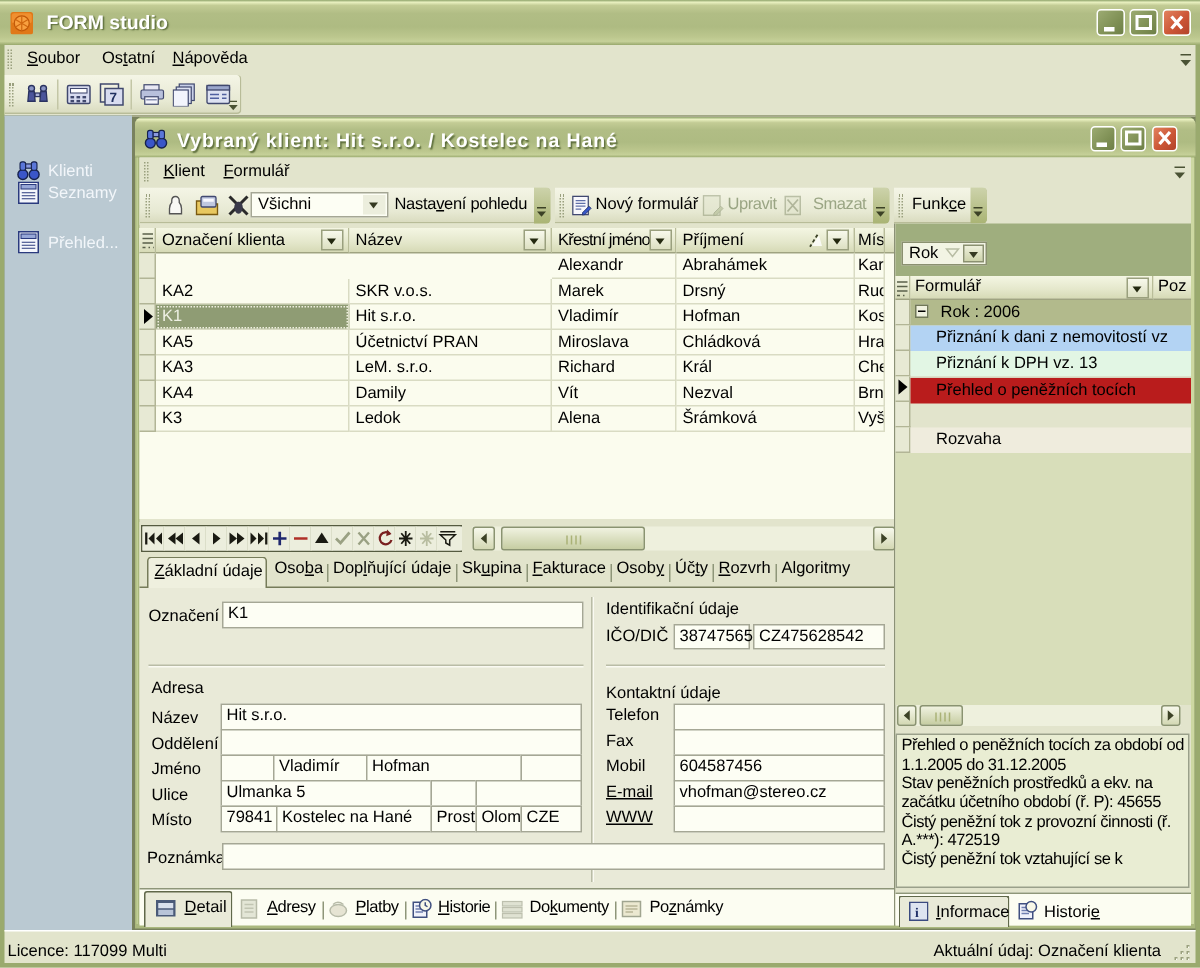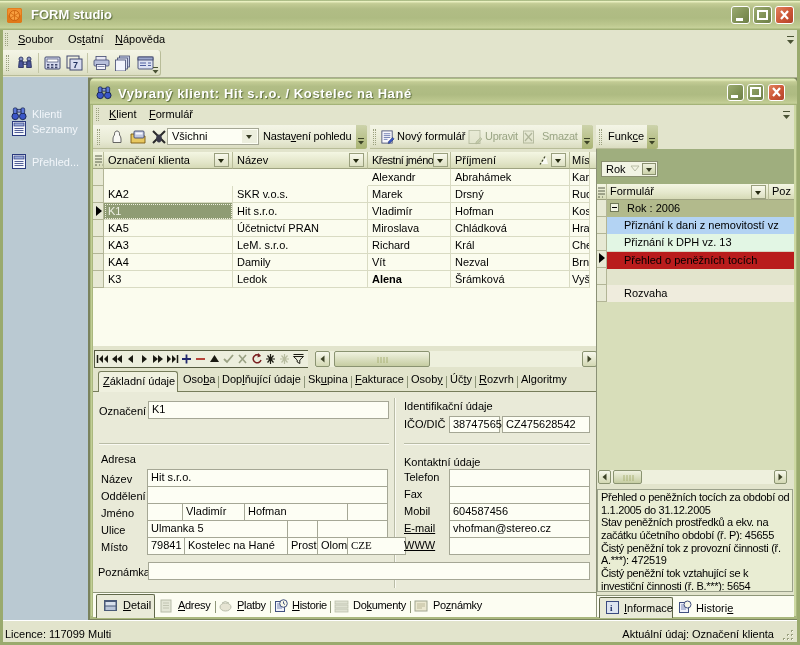--- a/index.html
+++ b/index.html
@@ -438,21 +438,21 @@
             <span style="position:absolute;left:2px;top:2px;white-space:nowrap;">Brno</span>
           </div>
         <div class="abs" style="left:0; top:102px; width:11px; height:17px; border-right:1px solid #b2b596; border-bottom:1px solid #b2b596;"></div>
         <div class="abs gcell" style="left:11px; top:119px; width:129px; overflow:hidden;">
             <span style="position:absolute;left:4px;top:2px;white-space:nowrap;">K3</span>
           </div>
         <div class="abs gcell" style="left:140px; top:119px; width:135px; overflow:hidden;">
             <span style="position:absolute;left:4px;top:2px;white-space:nowrap;">Ledok</span>
           </div>
         <div class="abs gcell" style="left:275px; top:119px; width:83px; overflow:hidden;">
-            <span style="position:absolute;left:4px;top:2px;white-space:nowrap;font-weight:bold;">Alena</span>
+            <span style="position:absolute;left:4px;top:2px;white-space:nowrap;">Alena</span>
           </div>
         <div class="abs gcell" style="left:358px; top:119px; width:119px; overflow:hidden;">
             <span style="position:absolute;left:4px;top:2px;white-space:nowrap;">Šrámková</span>
           </div>
         <div class="abs gcell" style="left:477px; top:119px; width:20px; overflow:hidden;">
             <span style="position:absolute;left:2px;top:2px;white-space:nowrap;">Vyškov</span>
           </div>
         <div class="abs" style="left:0; top:119px; width:11px; height:17px; border-right:1px solid #b2b596; border-bottom:1px solid #b2b596;"></div>
       </div>
       <div id="navrow" class="abs">
@@ -624,21 +624,21 @@
           </div>
         <div class="inp" style="left:91px;top:145px;width:104px;height:18px;">
             <span style="position:absolute;left:3px;top:1px;white-space:nowrap;">Kostelec na Hané</span>
           </div>
         <div class="inp" style="left:194px;top:145px;width:31px;height:18px;">
             <span style="position:absolute;left:3px;top:1px;white-space:nowrap;">Prost</span>
           </div>
         <div class="inp" style="left:224px;top:145px;width:31px;height:18px;">
             <span style="position:absolute;left:3px;top:1px;white-space:nowrap;">Olom</span>
           </div>
-        <div class="inp" style="left:254px;top:145px;width:59px;height:18px;font-family:Liberation Serif, serif;">
+        <div class="inp" style="left:254px;top:145px;width:41px;height:18px;">
             <span style="position:absolute;left:3px;top:1px;white-space:nowrap;">CZE</span>
           </div>
         <span class="flabel" style="left:311px;top:64px;">Kontaktní údaje</span>
         <span class="flabel" style="left:311px;top:79px;">Telefon</span>
         <span class="flabel" style="left:311px;top:96px;">Fax</span>
         <span class="flabel" style="left:311px;top:113px;text-align:right;">Mobil</span>
         <span class="flabel" style="left:311px;top:130px;"><u>E-mail</u></span>
         <span class="flabel" style="left:311px;top:147px;"><u>WWW</u></span>
         <div class="inp" style="left:356px;top:77px;width:141px;height:18px;"></div>
         <div class="inp" style="left:356px;top:94px;width:141px;height:18px;"></div>
@@ -794,21 +794,20 @@
             </div>
           </div>
         <div class="abs" style="left:0px; top:340px; width:196px; height:103px; background:#e9edd3; border:1px solid #9aa08a; padding:1px 0 0 3px; overflow:hidden; letter-spacing:-0.3px;">
             <div style="height:12.7px; white-space:nowrap; overflow:hidden;">Přehled o peněžních tocích za období od</div>
             <div style="height:12.7px; white-space:nowrap; overflow:hidden;">1.1.2005 do 31.12.2005</div>
             <div style="height:12.7px; white-space:nowrap; overflow:hidden;">Stav peněžních prostředků a ekv. na</div>
             <div style="height:12.7px; white-space:nowrap; overflow:hidden;">začátku účetního období (ř. P): 45655</div>
             <div style="height:12.7px; white-space:nowrap; overflow:hidden;">Čistý peněžní tok z provozní činnosti (ř.</div>
             <div style="height:12.7px; white-space:nowrap; overflow:hidden;">A.***): 472519</div>
             <div style="height:12.7px; white-space:nowrap; overflow:hidden;">Čistý peněžní tok vztahující se k</div>
-            <div style="height:12.7px; white-space:nowrap; overflow:hidden;">investiční činnosti (ř. B.***): 5654</div>
           </div>
         <div class="abs" style="left:0; top:446px; width:197px; height:22px; background:#fcfdf2; border-top:1px solid #8e9679;">
             <div style="position:absolute; left:2px; top:1px; width:74px; height:21px; background:#e9ead8; border:1px solid #60684a; border-bottom:none; border-radius:2px 2px 0 0;"></div>
             <svg width="13" height="13" style="position:absolute;left:9px;top:5px;">
               <rect x="0.5" y="0.5" width="12" height="12" fill="#dde4f0" stroke="#3a4a80"></rect>
               <text x="4" y="10" font-size="9" font-weight="bold" fill="#203068" font-family="Liberation Serif">i</text>
             </svg>
             <span style="position:absolute;left:27px;top:6px;"><u>I</u>nformace</span>
             <svg width="14" height="14" style="position:absolute;left:81px;top:4px;">
               <rect x="1.5" y="2.5" width="9" height="10" fill="#f0f2fa" stroke="#405080"></rect>

